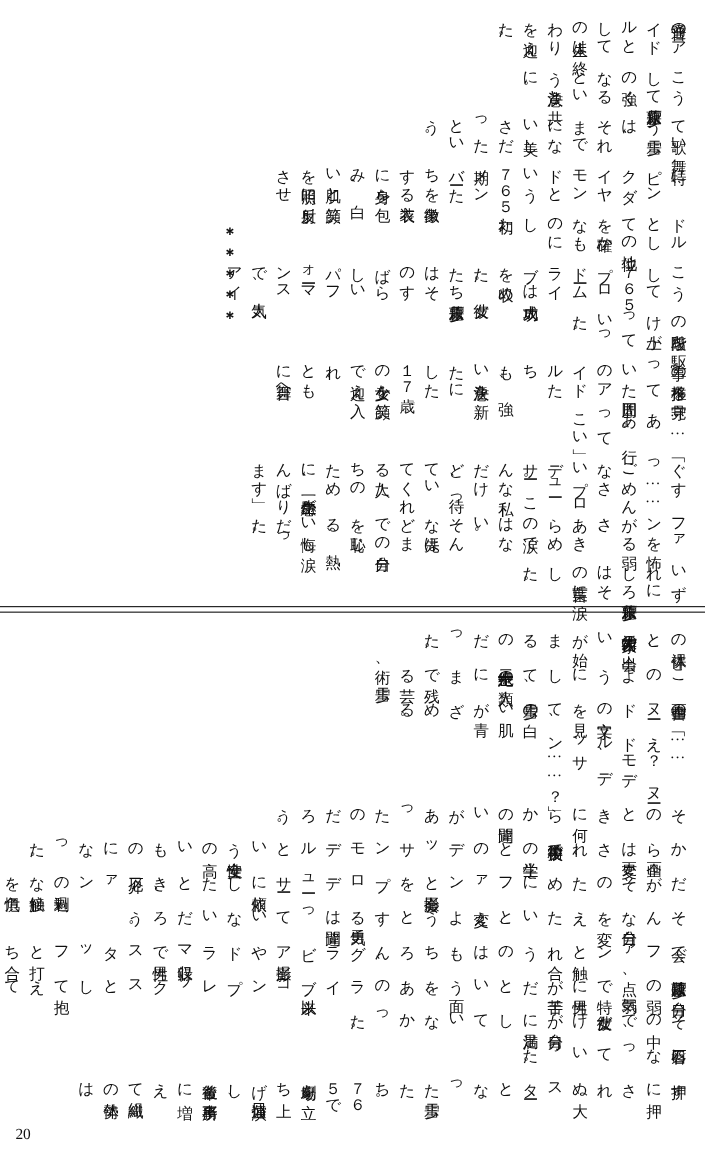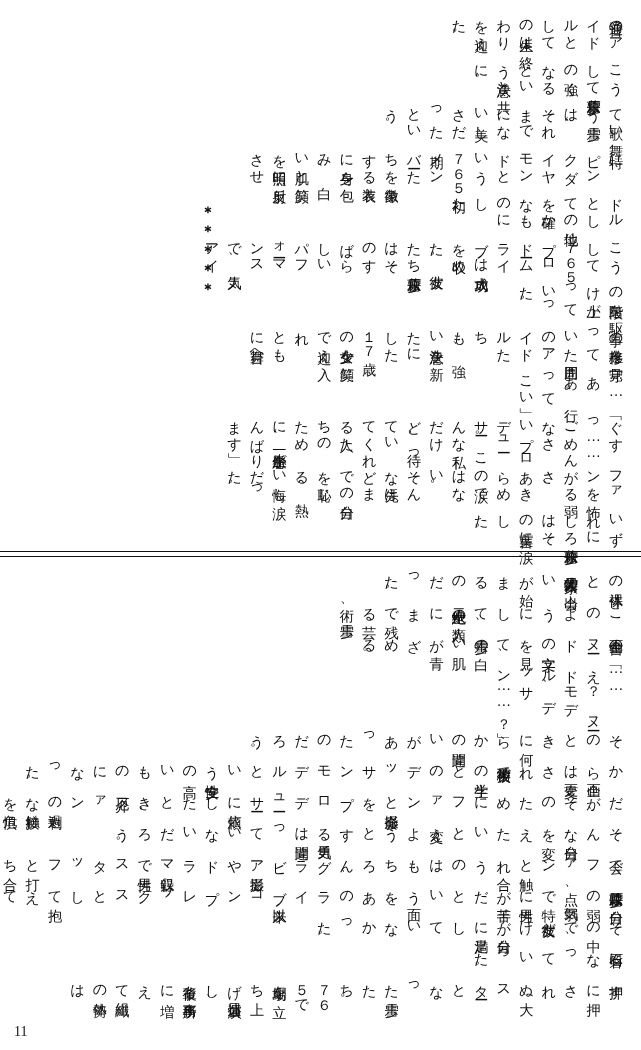--- a/index.html
+++ b/index.html
@@ -141,15 +141,15 @@
     <div class="col">そんな自分を変えたいと、変えようとする勇気は間違っていないだろう。</div>
     <div class="col">だが、そのためにファンと撮影会をプロデューサーに依頼したとき、厄介ファンの過剰な接触を危惧した事務所の意向</div>
     <div class="col">から企画は変更され、美術学校での学生とのデッサンモデルという安全性の高いものになった。</div>
     <div class="col">そのときに何らかの間違いがあったのだろう。</div>
     <div class="col">「……え？　ヌードモデル、デッサン……？」</div>
     <div class="col">企画書のヌードの文字を見て、雪歩の白い肌が青ざめる。</div>
     <div class="col">このようにして、二十八世紀の人類にまで残る芸術、雪歩</div>
     <div class="col">の裸体と、天才芸術家の出会いが始まるのだった。</div>
   </div>
 
-  <div class="page-number">11</div>
+  <div class="page-number">20</div>
 
 </div>
 
 </body></html>

